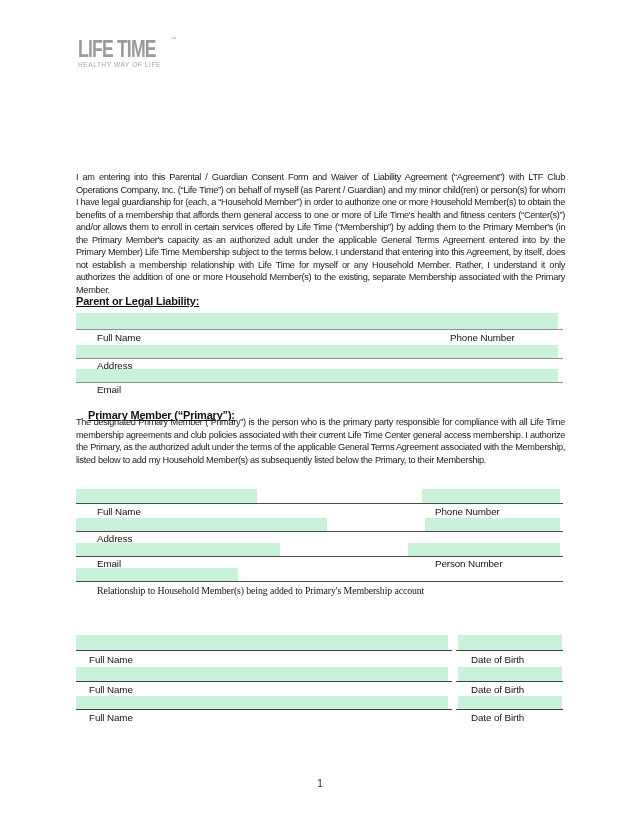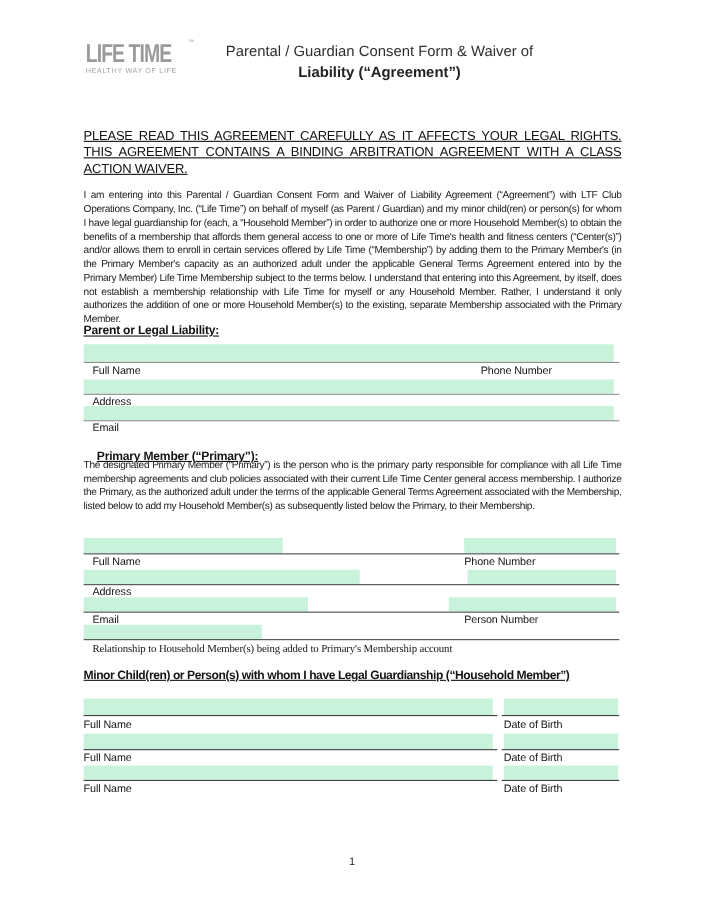--- a/index.html
+++ b/index.html
@@ -47,21 +47,21 @@
   .ph  { top:295px; }
   .prh { top:409px;margin-left:12px; }
   .mh  { top:608px; letter-spacing:-0.4px; }
 
   
   .bar  { position:absolute; background:#c9f2db; }
   .rule { position:absolute; height:0; border-top:1px solid #4a4a4a; }
   .rule-lt { border-top-color:#8f8f8f; }
   .flabel {
     position:absolute; font-size:9.8px; letter-spacing:-0.1px;
-    color:#141414; white-space:nowrap;
+    color:#141414; white-space:nowrap;margin-left:13px;
   }
 
   
   .p1-bar  { left:76px; top:313px; width:482px; height:16px; }
   .p1-rule { left:76px; top:329px; width:487px; }
   .p1-l1   { left:84px; top:332px; }
   .p1-l2   { left:437px; top:332px; }
   .p2-bar  { left:76px; top:345px; width:482px; height:13px; }
   .p2-rule { left:76px; top:358px; width:487px; }
   .p2-l1   { left:84px; top:360px; }
@@ -118,26 +118,21 @@
 
 <div class="page">
 
   <div class="logo">
     <div>
       <span class="logo-brand">LIFE TIME</span><span class="logo-mark">™</span>
     </div>
     <div class="logo-tagline">HEALTHY WAY OF LIFE</div>
   </div>
 
-  <div class="doc-title">
-    <div class="t1">Parental / Guardian Consent Form &amp; Waiver of</div>
-    <div class="t2">Liability (“Agreement”)</div>
-  </div>
 
-  <p class="notice">PLEASE READ THIS AGREEMENT CAREFULLY AS IT AFFECTS YOUR LEGAL RIGHTS. THIS AGREEMENT CONTAINS A BINDING ARBITRATION AGREEMENT WITH A CLASS ACTION WAIVER.</p>
 
   <p class="para intro">I am entering into this Parental / Guardian Consent Form and Waiver of Liability Agreement (“Agreement”) with LTF Club Operations Company, Inc. (“Life Time”) on behalf of myself (as Parent / Guardian) and my minor child(ren) or person(s) for whom I have legal guardianship for (each, a “Household Member”) in order to authorize one or more Household Member(s) to obtain the benefits of a membership that affords them general access to one or more of Life Time's health and fitness centers (“Center(s)”) and/or allows them to enroll in certain services offered by Life Time (“Membership”) by adding them to the Primary Member's (in the Primary Member's capacity as an authorized adult under the applicable General Terms Agreement entered into by the Primary Member) Life Time Membership subject to the terms below. I understand that entering into this Agreement, by itself, does not establish a membership relationship with Life Time for myself or any Household Member. Rather, I understand it only authorizes the addition of one or more Household Member(s) to the existing, separate Membership associated with the Primary Member.</p>
 
   <div class="sec-h ph">Parent or Legal Liability:</div>
 
   <div class="bar p1-bar"></div>
   <div class="rule rule-lt p1-rule"></div>
   <div class="flabel p1-l1">Full Name</div>
   <div class="flabel p1-l2">Phone Number</div>
 
@@ -166,21 +161,20 @@
   <div class="bar pr3-barL"></div>
   <div class="bar pr3-barR"></div>
   <div class="rule pr3-rule"></div>
   <div class="flabel pr3-l1">Email</div>
   <div class="flabel pr3-l2">Person Number</div>
 
   <div class="bar pr4-bar"></div>
   <div class="rule pr4-rule"></div>
   <div class="flabel pr4-l1">Relationship to Household Member(s) being added to Primary's Membership account</div>
 
-  <div class="sec-h mh">Minor Child(ren) or Person(s) with whom I have Legal Guardianship (“Household Member”)</div>
 
   <div class="bar m1-barL"></div>
   <div class="bar m1-barR"></div>
   <div class="rule m1-ruleL"></div>
   <div class="rule m1-ruleR"></div>
   <div class="flabel m1-l1">Full Name</div>
   <div class="flabel m1-l2">Date of Birth</div>
 
   <div class="bar m2-barL"></div>
   <div class="bar m2-barR"></div>

